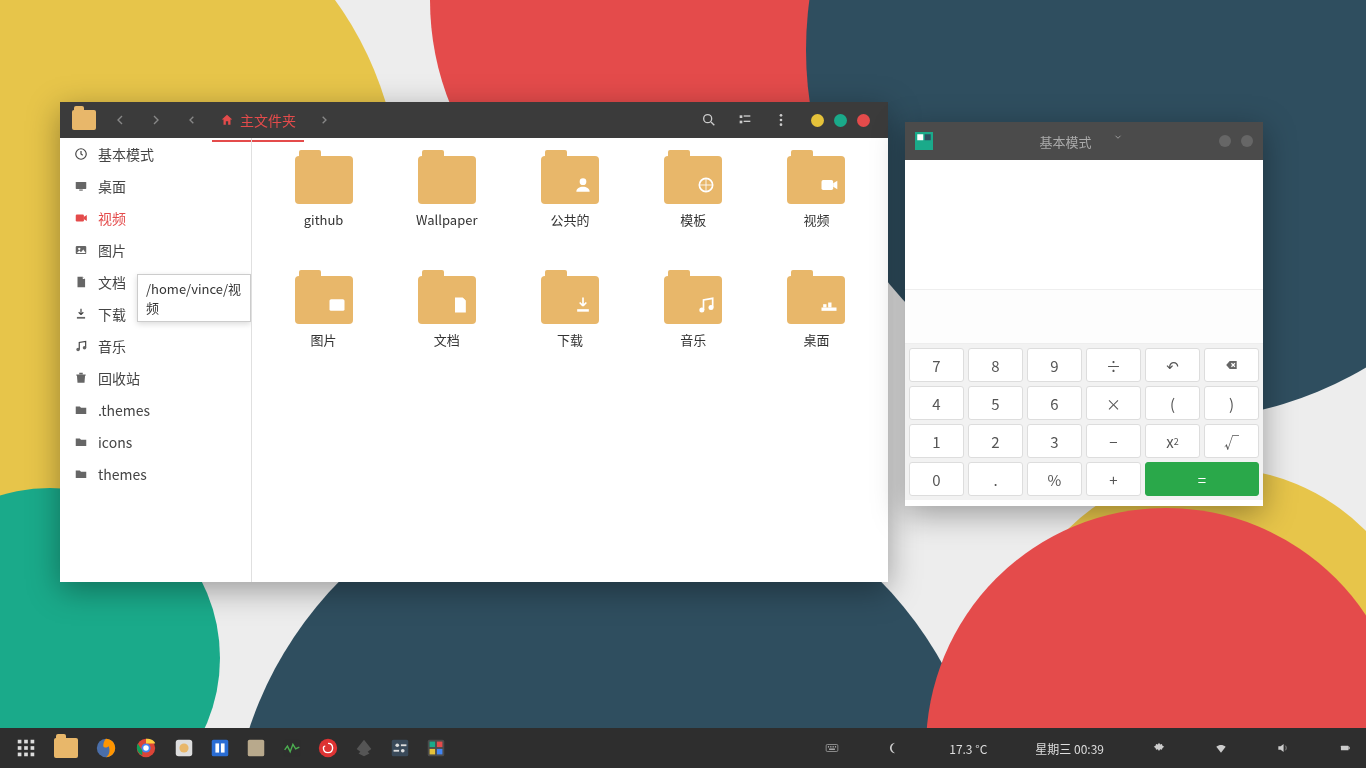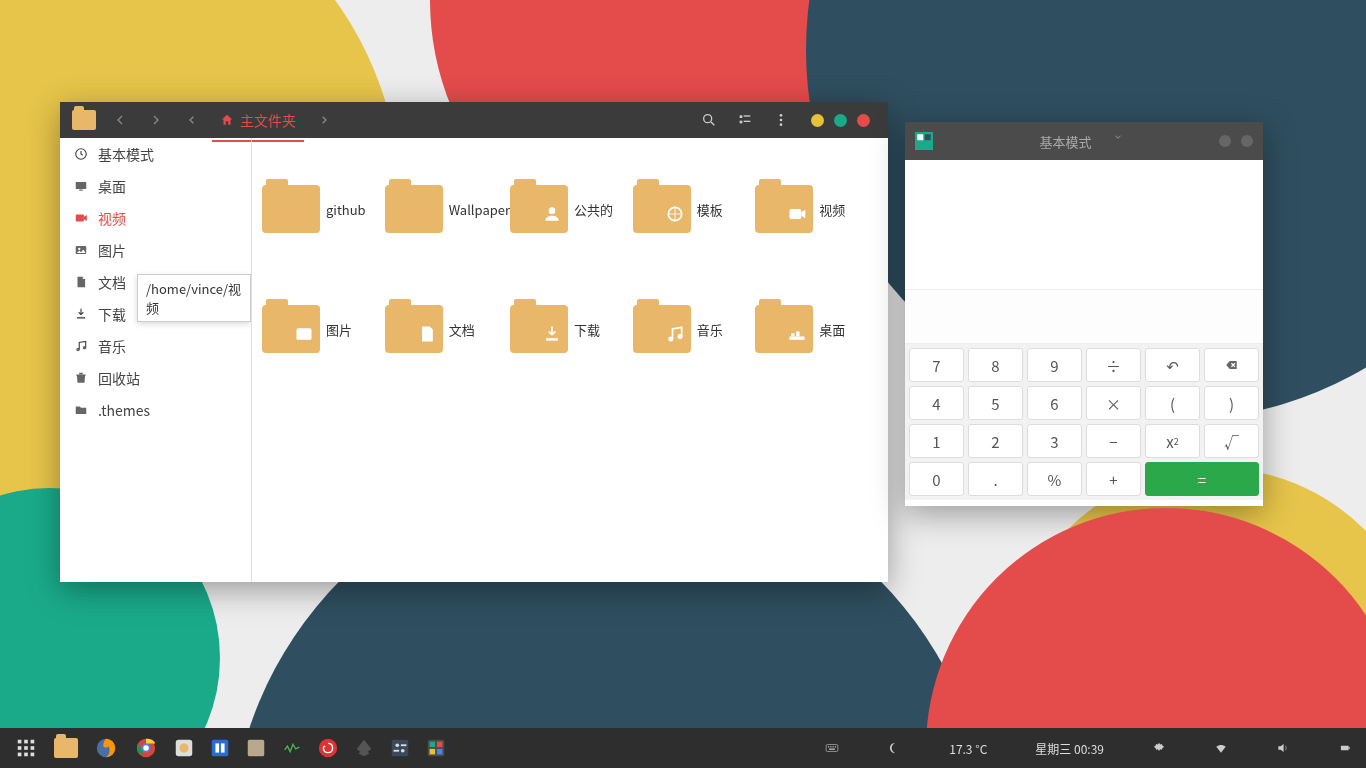--- a/index.html
+++ b/index.html
@@ -43,21 +43,21 @@
 .fw-sidebar::-webkit-scrollbar-thumb { background: #ccc; border-radius: 4px; }
 .side-item { display: flex; align-items: center; gap: 10px; padding: 0 14px; height: 32px; font-size: 14px; color: #444; cursor: pointer; }
 .side-item svg { width: 14px; height: 14px; fill: #666; flex-shrink: 0; }
 .side-item.sel { background: #e44b4b; color: #fff; }
 .side-item.sel svg { fill: #fff; }
 .side-item.hl { color: #e44b4b; }
 .side-item.hl svg { fill: #e44b4b; }
 .side-sep { height: 10px; }
 .tooltip { position: absolute; left: 77px; top: 136px; background: #fff; border: 1px solid #ccc; padding: 4px 8px; font-size: 13px; color: #333; box-shadow: 0 2px 6px rgba(0,0,0,.15); z-index: 5; }
 .fw-content { flex: 1; padding: 14px 10px; display: grid; grid-template-columns: repeat(5, 1fr); grid-auto-rows: 110px; gap: 10px 0; align-content: start; }
-.folder { display: flex; flex-direction: row; align-items: center; gap: 6px; cursor: pointer; padding-top: 4px; }
+.folder { display: flex; flex-direction: column; align-items: center; gap: 6px; cursor: pointer; padding-top: 4px; }
 .folder .ficon { width: 58px; height: 48px; background: #e8b76a; border-radius: 4px; position: relative; }
 .folder .ficon::before { content: ""; position: absolute; left: 4px; top: -6px; width: 22px; height: 8px; background: #e8b76a; border-radius: 2px 2px 0 0; }
 .folder .glyph { position: absolute; right: 6px; bottom: 4px; color: #fff; }
 .folder .glyph svg { width: 20px; height: 20px; fill: #fff; }
 .folder .flabel { font-size: 13px; color: #333; }
 
 
 .calcwin { position: absolute; left: 905px; top: 122px; width: 358px; background: #fff; box-shadow: 0 8px 30px rgba(0,0,0,.35); }
 .calc-header { height: 38px; background: #4b4b4b; display: flex; align-items: center; padding: 0 10px; color: #aaa; font-size: 13px; }
 .calc-header .appicon { width: 18px; height: 18px; margin-right: 10px; }
@@ -207,20 +207,32 @@
             <rect x="9" y="3" width="6" height="3"></rect>
             <rect x="4" y="6" width="16" height="2"></rect>
           </svg>
           <span>回收站</span>
         </div>
         <div class="side-item">
           <svg viewBox="0 0 24 24">
             <path d="M3 6h7l2 2h9v11H3z"></path>
           </svg>
           <span>.themes</span>
+        </div>
+        <div class="side-item">
+          <svg viewBox="0 0 24 24">
+            <path d="M3 6h7l2 2h9v11H3z"></path>
+          </svg>
+          <span>icons</span>
+        </div>
+        <div class="side-item">
+          <svg viewBox="0 0 24 24">
+            <path d="M3 6h7l2 2h9v11H3z"></path>
+          </svg>
+          <span>themes</span>
         </div>
     <div class="side-sep"></div>
         <div class="tooltip">/home/vince/视频</div>
       </div>
     <div class="fw-content" id="fm-content">
         <div class="folder">
           <div class="ficon"></div>
           <div class="flabel">github</div>
         </div>
         <div class="folder">

